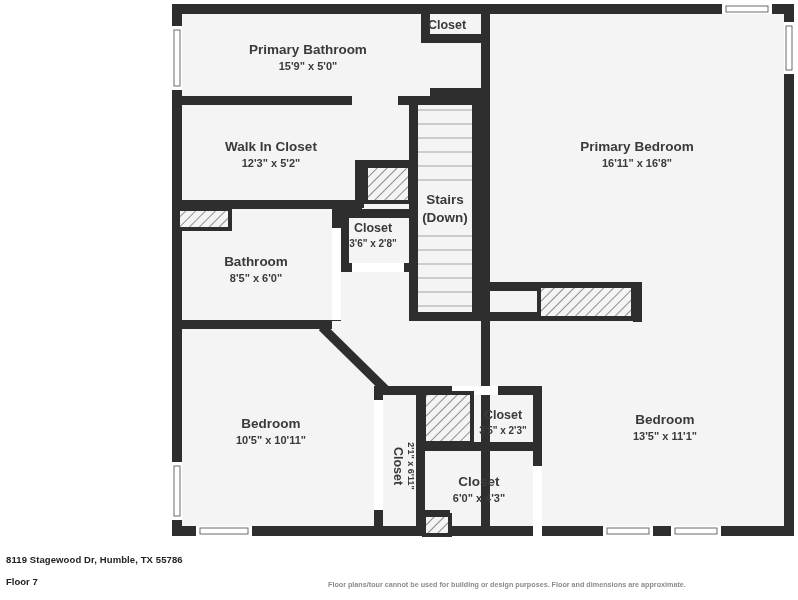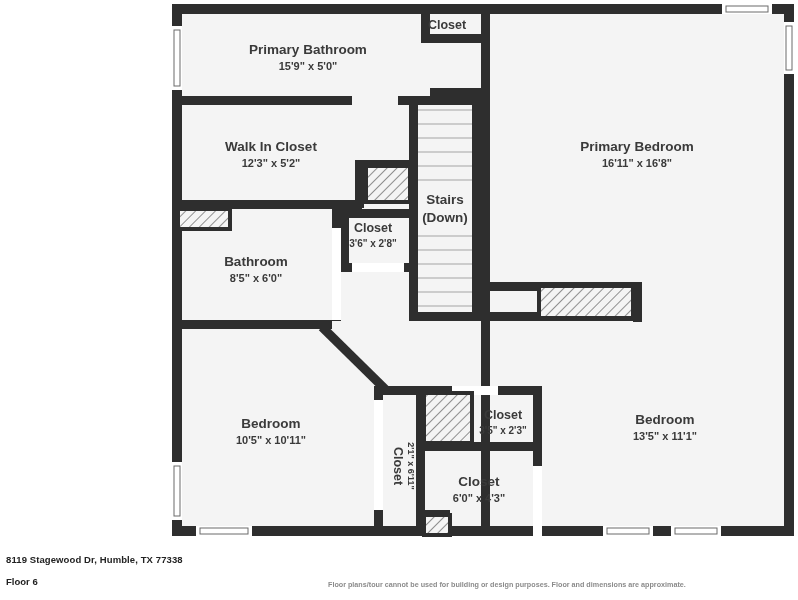--- a/index.html
+++ b/index.html
@@ -315,18 +315,18 @@
       <g>
         <text class="room-label room-name" x="665" y="424">Bedroom</text>
         <text class="room-label room-dims" x="665" y="440">13'5" x 11'1"</text>
       </g>
 
     </g>
 
   </svg>
 
   <div class="footer">
-    <div class="footer-address">8119 Stagewood Dr, Humble, TX 77338</div>
-    <div class="footer-floor">Floor 6</div>
+    <div class="footer-address">8119 Stagewood Dr, Humble, TX 55786</div>
+    <div class="footer-floor">Floor 7</div>
     <div class="footer-disclaimer">Floor plans/tour cannot be used for building or design purposes. Floor and dimensions are approximate.</div>
   </div>
 
 </div>
 
 </body></html>

